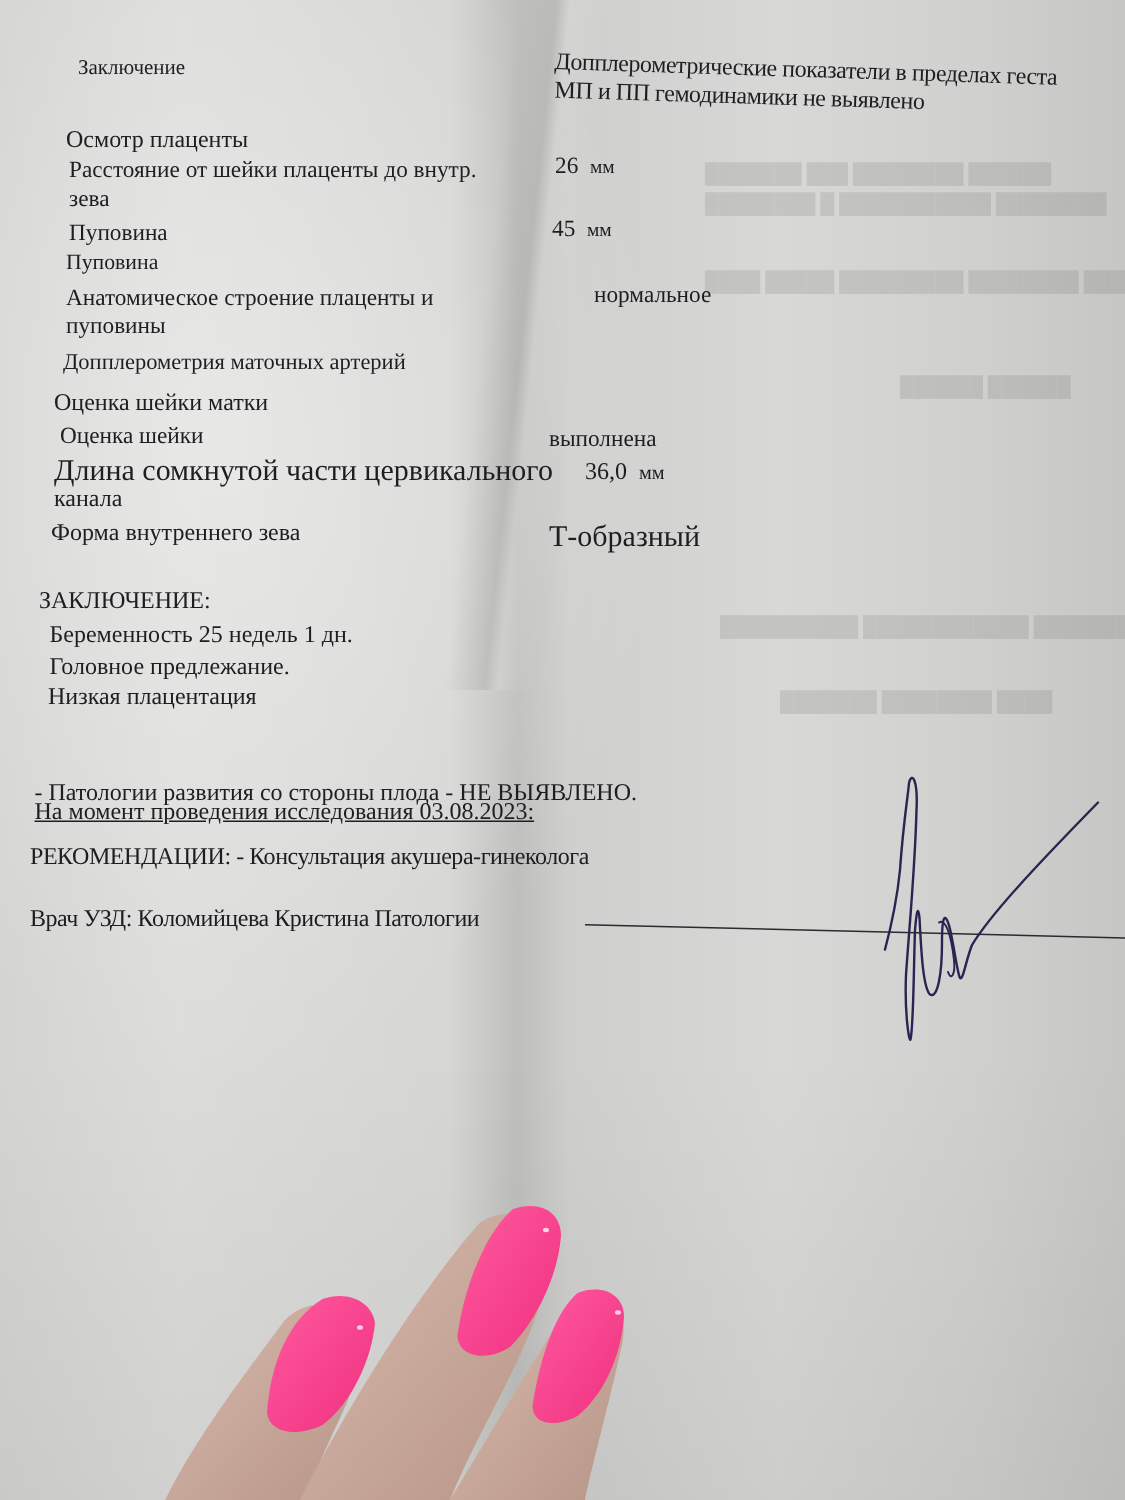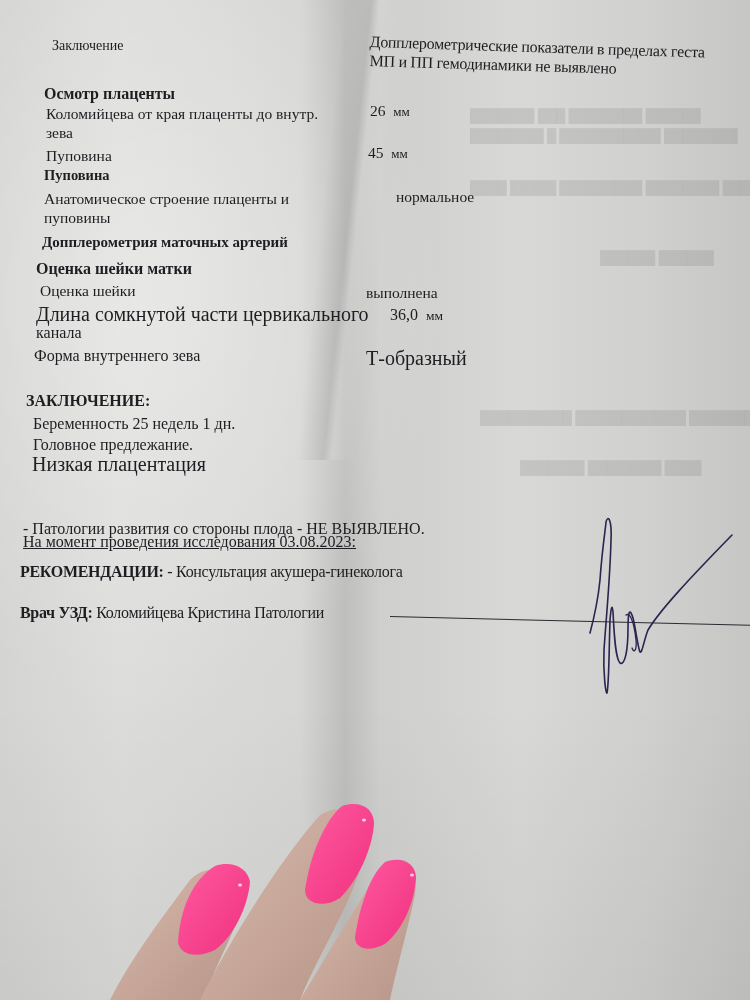--- a/index.html
+++ b/index.html
@@ -43,21 +43,21 @@
       transform: scaleX(-1);
       white-space: nowrap;
     }
 
     .txt {
       position: absolute;
       font-size: 15.5px;
       line-height: 19px;
       white-space: nowrap;
     }
-    .bold { font-weight: bold; }
+    .bold { font-weight: normal; }
     .label-sm { font-size: 14px; }
     .cond { letter-spacing: -0.3px; }
     .u { text-decoration: underline; }
 
     .right-tilt {
       transform: rotate(1.8deg);
       transform-origin: left top;
     }
 
     .sig-line {
@@ -92,21 +92,21 @@
 <div class="ghost" style="left:470px;top:180px;">███ ████████ █████████ █████ ████</div>
 <div class="ghost" style="left:600px;top:250px;">██████ ██████</div>
 <div class="ghost" style="left:480px;top:410px;">███████ ████████████ ██████████</div>
 <div class="ghost" style="left:520px;top:460px;">████ ████████ ███████</div>
 
 <div class="txt label-sm" style="left:52px;top:36px;">Заключение</div>
 <div class="txt cond right-tilt" style="left:370px;top:32px;font-size:16px;">Допплерометрические показатели в пределах геста</div>
 <div class="txt cond right-tilt" style="left:370px;top:51px;font-size:16px;">МП и ПП гемодинамики не выявлено</div>
 
 <div class="txt bold" style="left:44px;top:84px;font-size:16px;">Осмотр плаценты</div>
-<div class="txt" style="left:46px;top:104px;">Коломийцева от края плаценты до внутр.</div>
+<div class="txt" style="left:46px;top:104px;">Расстояние от шейки плаценты до внутр.</div>
 <div class="txt" style="left:46px;top:123px;">зева</div>
 <div class="txt" style="left:370px;top:101px;">
   <span>26</span>&nbsp;
   <span style="font-size:13px;">мм</span>
 </div>
 
 <div class="txt" style="left:46px;top:146px;">Пуповина</div>
 <div class="txt" style="left:368px;top:143px;">
   <span>45</span>&nbsp;
   <span style="font-size:13px;">мм</span>
@@ -129,21 +129,21 @@
   <span>36,0</span>&nbsp;
   <span style="font-size:13.5px;">мм</span>
 </div>
 
 <div class="txt" style="left:34px;top:346px;font-size:16px;">Формa внутреннего зева</div>
 <div class="txt" style="left:366px;top:349px;font-size:20px;">Т-образный</div>
 
 <div class="txt bold" style="left:26px;top:391px;font-size:16px;">ЗАКЛЮЧЕНИЕ:</div>
 <div class="txt" style="left:33px;top:414px;font-size:16px;">Беременность 25 недель 1 дн.</div>
 <div class="txt" style="left:33px;top:435px;font-size:16px;">Головное предлежание.</div>
-<div class="txt" style="left:32px;top:455px;font-size:20px;">Низкая плацентация</div>
+<div class="txt" style="left:32px;top:455px;font-size:16px;">Низкая плацентация</div>
 
 <div class="txt u" style="left:23px;top:504px;font-size:16px;margin-top:28px;">На момент проведения исследования 03.08.2023:</div>
 <div class="txt" style="left:23px;top:519px;font-size:16px;">-  Патологии развития со стороны плода - НЕ ВЫЯВЛЕНО.</div>
 
 <div class="txt cond" style="left:20px;top:562px;font-size:16px;">
   <span class="bold">РЕКОМЕНДАЦИИ:</span><span> - Консультация акушера-гинеколога</span>
 </div>
 
 <div class="txt cond" style="left:20px;top:603px;font-size:16px;">
   <span class="bold">Врач УЗД:</span><span> Коломийцева Кристина Патологии</span>

